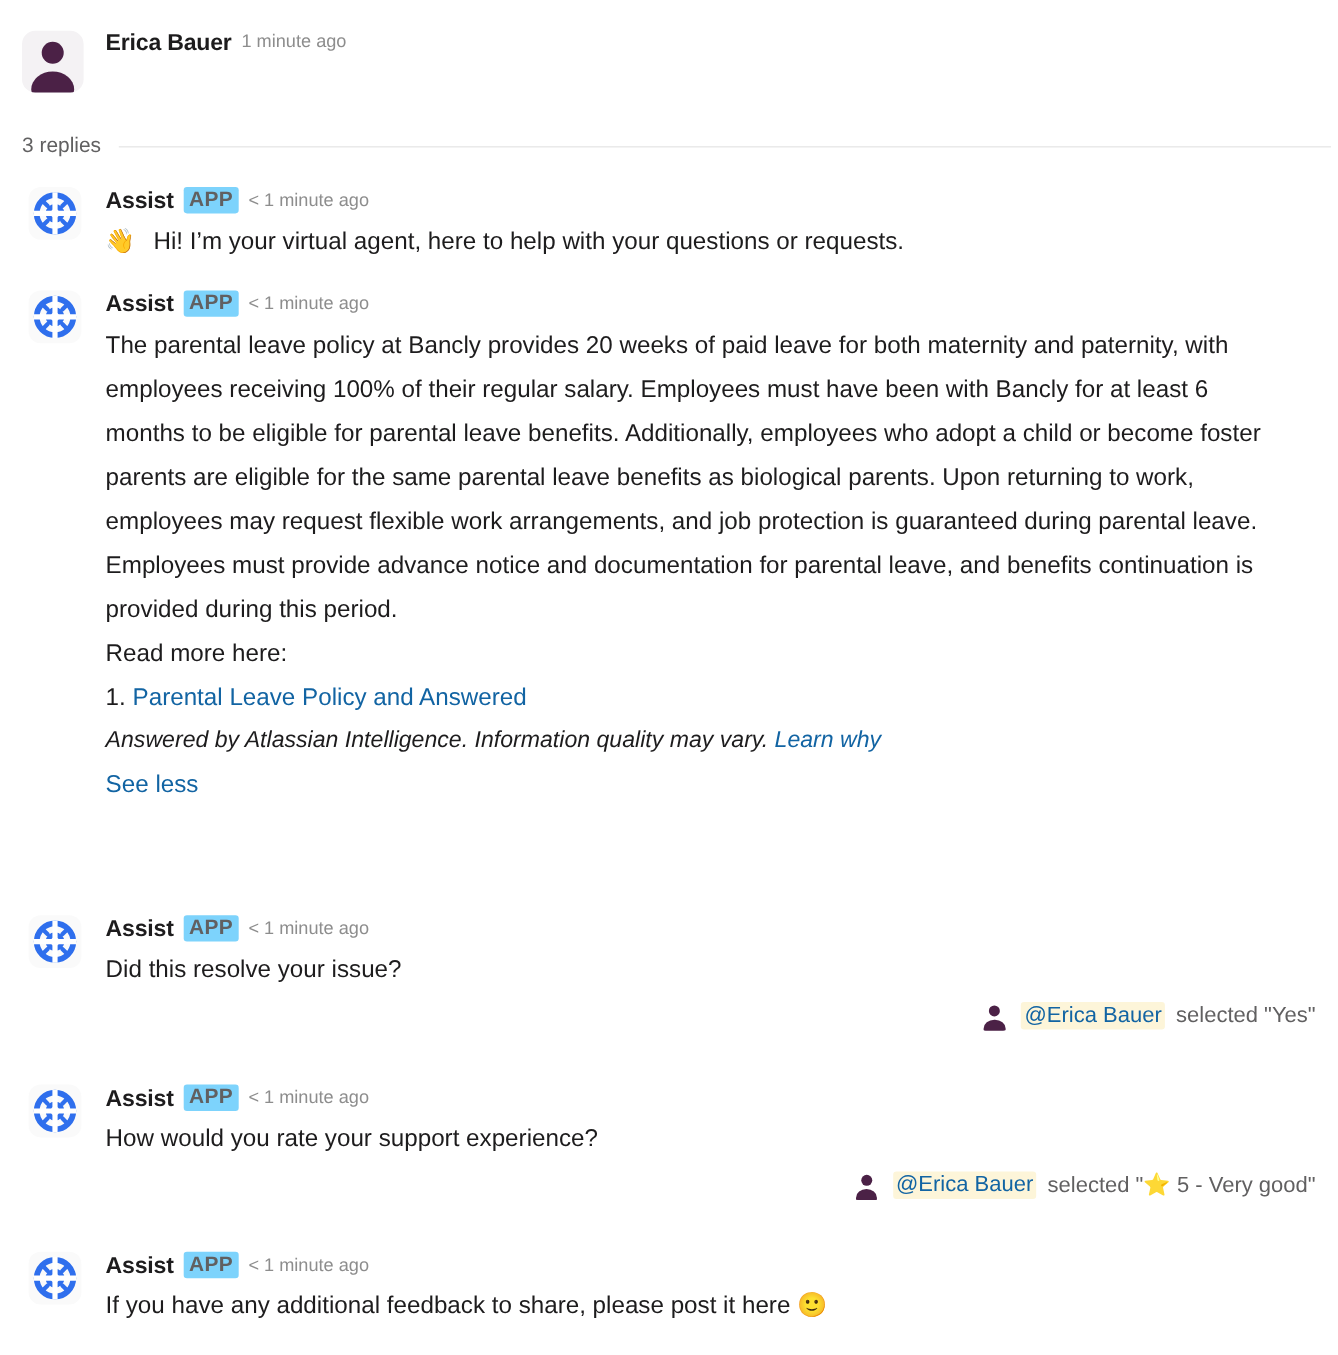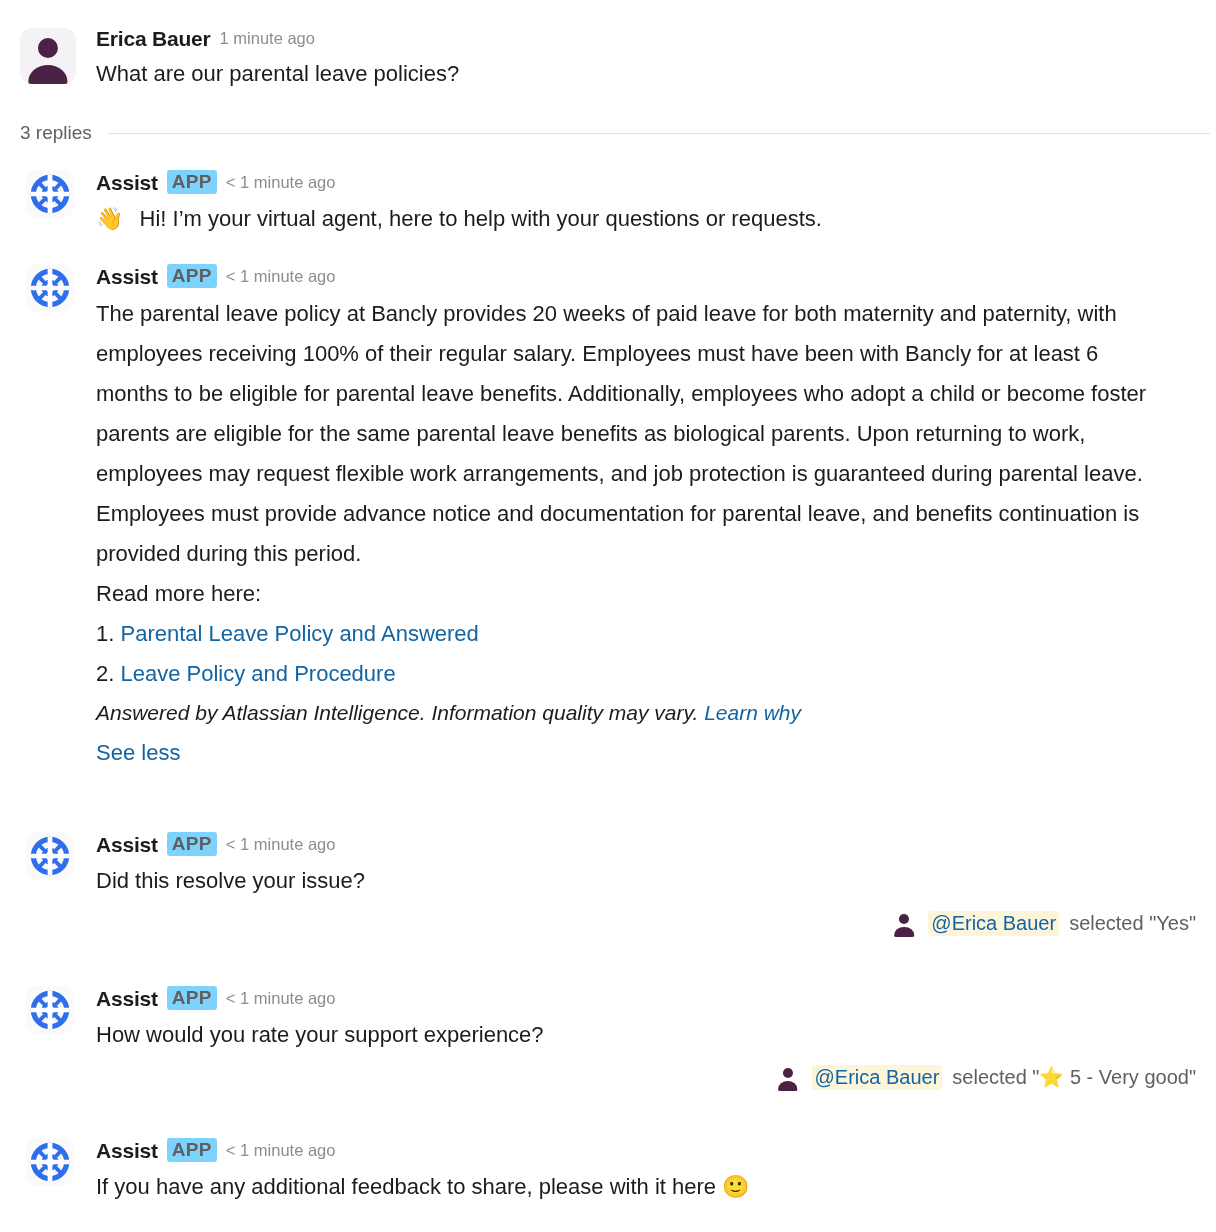--- a/index.html
+++ b/index.html
@@ -212,21 +212,20 @@
       <div class="avatar-user">
         <div class="head"></div>
         <div class="shoulders"></div>
       </div>
     </div>
     <div class="msg-body">
       <div class="name-line">
         <span class="sender">Erica Bauer</span>
         <span class="timestamp">1 minute ago</span>
       </div>
-      <div class="text tight" style="margin-top:8px;">What are our parental leave policies?</div>
     </div>
   </div>
 
   <div class="blk replies-row" style="left:20px; top:122px; width:1190px;">
     <span class="replies-label">3 replies</span>
     <span class="replies-rule"></span>
   </div>
 
   <div class="blk msg" style="left:26px; top:170px; width:1170px;">
     <div class="msg-gutter" style="width:70px;">
@@ -287,24 +286,20 @@
       </div>
 
       <div class="text" style="margin-top:6px; width:1075px;">The parental leave policy at Bancly provides 20 weeks of paid leave for both maternity and paternity, with employees receiving 100% of their regular salary. Employees must have been with Bancly for at least 6 months to be eligible for parental leave benefits. Additionally, employees who adopt a child or become foster parents are eligible for the same parental leave benefits as biological parents. Upon returning to work, employees may request flexible work arrangements, and job protection is guaranteed during parental leave. Employees must provide advance notice and documentation for parental leave, and benefits continuation is provided during this period.</div>
 
       <div class="text">Read more here:</div>
 
       <div class="ol-item">
         <span class="ol-num">1.</span>
         <span class="link">Parental Leave Policy and Answered</span>
       </div>
-      <div class="ol-item">
-        <span class="ol-num">2.</span>
-        <span class="link">Leave Policy and Procedure</span>
-      </div>
 
       <div class="attribution">
         <span>Answered by Atlassian Intelligence. Information quality may vary.</span>
         <span class="link">Learn why</span>
       </div>
 
       <div class="see-less">See less</div>
     </div>
   </div>
 
@@ -402,17 +397,17 @@
           </g>
         </svg>
       </div>
     </div>
     <div class="msg-body">
       <div class="name-line">
         <span class="sender">Assist</span>
         <span class="app-badge">APP</span>
         <span class="timestamp">&lt; 1 minute ago</span>
       </div>
-      <div class="text tight" style="margin-top:8px;"><span>If you have any additional feedback to share, please with it here </span><span class="emoji">🙂</span></div>
+      <div class="text tight" style="margin-top:8px;"><span>If you have any additional feedback to share, please post it here </span><span class="emoji">🙂</span></div>
     </div>
   </div>
 
 </div>
 
 </body></html>

